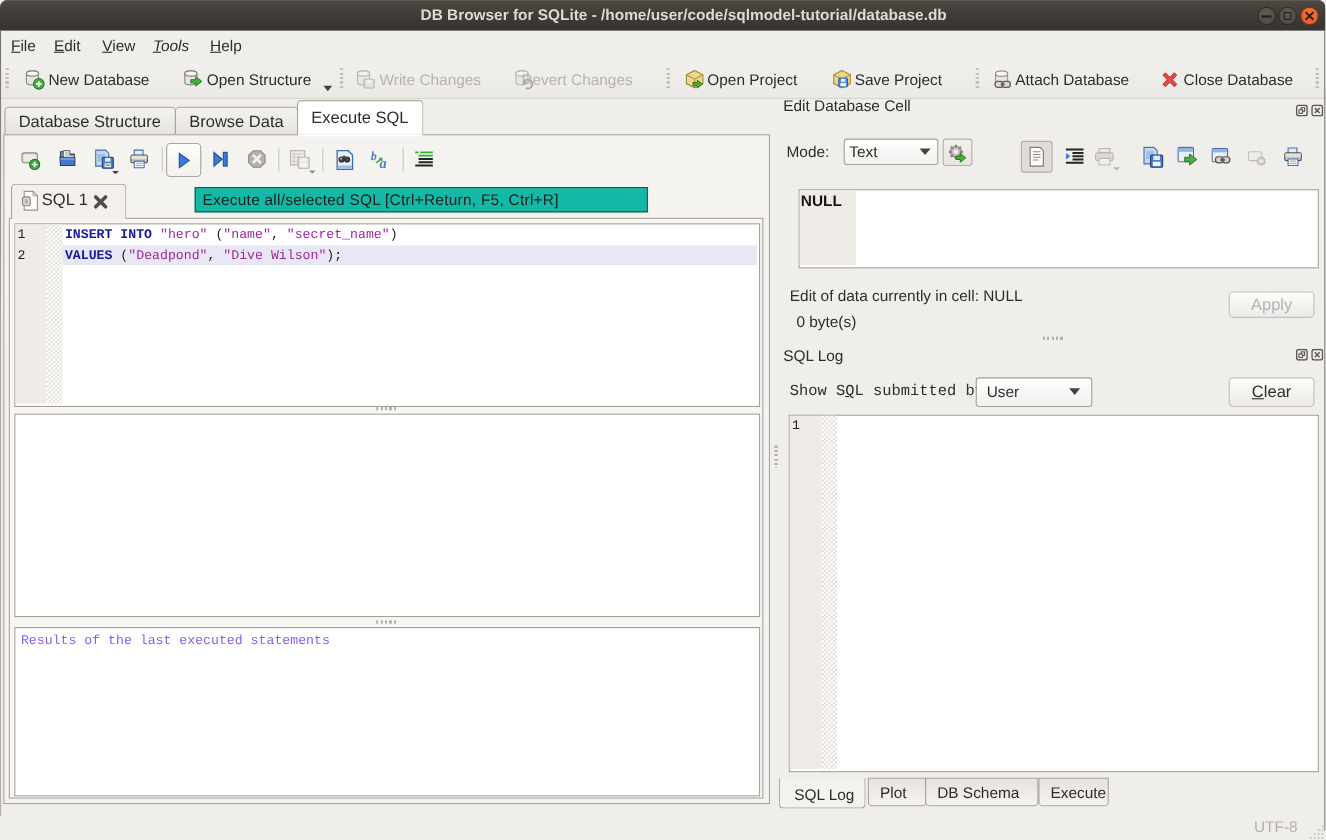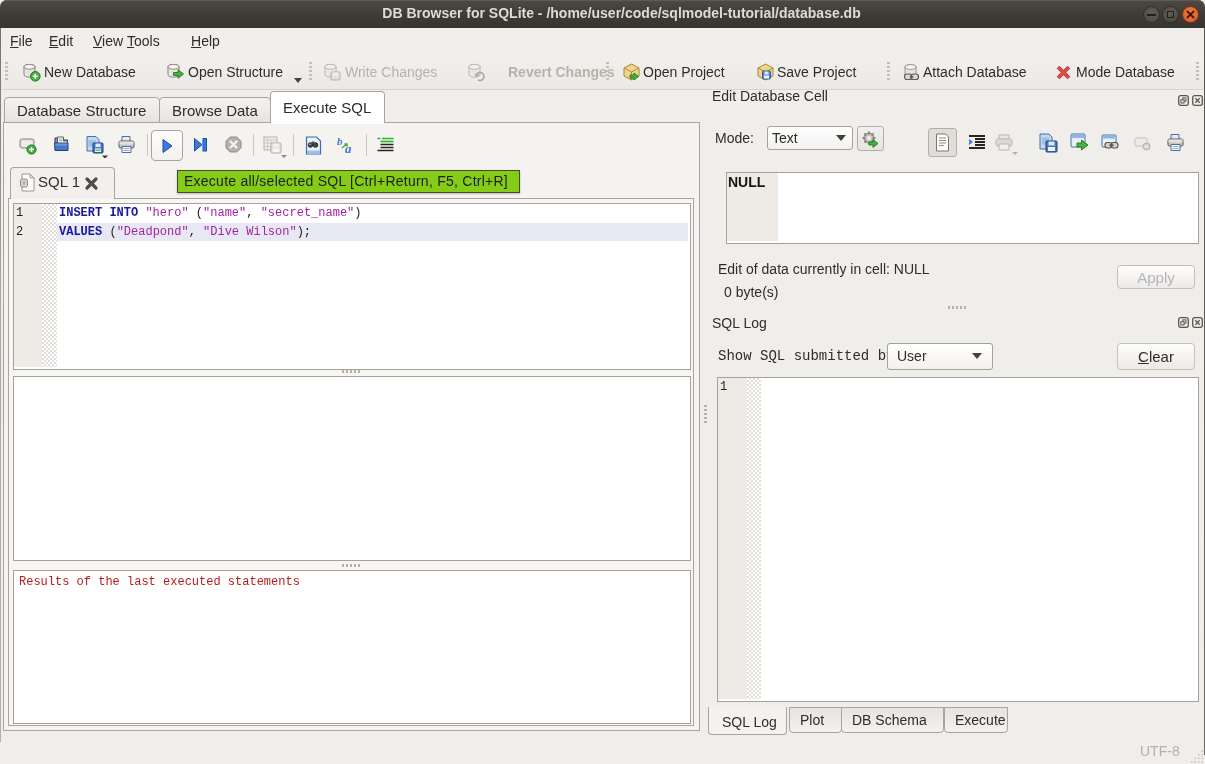--- a/index.html
+++ b/index.html
@@ -34,21 +34,21 @@
       <path d="M2 2 L9 9 M9 2 L2 9" stroke="#3a1c0c" stroke-width="1.8"></path>
     </svg>
 
 <div class="abs" style="left:0;top:28px;width:1px;height:714px;z-index:60;background:linear-gradient(to bottom,#76736d,#aeaaa3 40%,#b5b1aa);"></div>
 <div class="abs" style="left:1204px;top:28px;width:1px;height:727px;z-index:60;background:linear-gradient(to bottom,#55534d,#6b6862);"></div>
 
 <div class="abs" style="left:0;top:28px;width:1205px;height:27px;background:#f0eeea;"></div>
 <div class="abs txt" style="left:10px;top:33px;"><u>F</u>ile</div>
 <div class="abs txt" style="left:49px;top:33px;"><u>E</u>dit</div>
 <div class="abs txt" style="left:93px;top:33px;"><u>V</u>iew</div>
-<div class="abs txt" style="left:127px;top:33px;"><u>T</u>ools</div>
+<div class="abs txt" style="left:139px;top:33px;font-style:italic;"><u>T</u>ools</div>
 <div class="abs txt" style="left:191px;top:33px;"><u>H</u>elp</div>
 
 <div class="abs" style="left:0;top:55px;width:1205px;height:34px;background:linear-gradient(to bottom,#f2f0ed,#ebe9e5);border-bottom:1px solid #d8d5cf;"></div>
 <div class="abs grip" style="left:5px;top:62px;height:20px;"></div>
 
 <svg class="abs" style="left:22px;top:63px;" width="19" height="19" viewBox="0 0 19 19">
   <ellipse cx="7.5" cy="3.8" rx="5.5" ry="2.4" fill="#f4f2ef" stroke="#8a8781" stroke-width="1"></ellipse>
   <path d="M2 3.8 v8 a5.5 2.4 0 0 0 11 0 v-8" fill="#e7e4e0" stroke="#8a8781" stroke-width="1"></path>
   <ellipse cx="7.5" cy="3.8" rx="5.5" ry="2.4" fill="#f7f5f2" stroke="#8a8781" stroke-width="1"></ellipse>
   <circle cx="13.3" cy="13.3" r="4.8" fill="#4caf3f" stroke="#1d7a1d" stroke-width="1"></circle>
@@ -102,27 +102,27 @@
 </svg>
 
 <svg class="abs" style="left:1054px;top:63px;" width="19" height="19" viewBox="0 0 19 19">
   <path d="M3.2 5.4 L5.4 3.2 L9.5 7.3 L13.6 3.2 L15.8 5.4 L11.7 9.5 L15.8 13.6 L13.6 15.8 L9.5 11.7 L5.4 15.8 L3.2 13.6 L7.3 9.5 z" fill="#e34b4b" stroke="#a81f1f" stroke-width="0.8"></path>
 </svg>
 <div class="abs txt" style="left:44px;top:64px;">New Database</div>
 <div class="abs txt" style="left:188px;top:64px;">Open Structure</div>
 <div class="abs" style="left:294px;top:78px;width:0;height:0;border-left:4.5px solid transparent;border-right:4.5px solid transparent;border-top:5px solid #44423e;"></div>
 <div class="abs grip" style="left:309px;top:62px;height:20px;"></div>
 <div class="abs txt dis" style="left:345px;top:64px;">Write Changes</div>
-<div class="abs txt dis" style="left:508px;top:64px;font-weight:bold;">Revert Changes</div>
+<div class="abs txt dis" style="left:474px;top:64px;">Revert Changes</div>
 <div class="abs grip" style="left:606px;top:62px;height:20px;"></div>
 <div class="abs txt" style="left:643px;top:64px;">Open Project</div>
 <div class="abs txt" style="left:777px;top:64px;">Save Project</div>
 <div class="abs grip" style="left:887px;top:62px;height:20px;"></div>
 <div class="abs txt" style="left:923px;top:64px;">Attach Database</div>
-<div class="abs txt" style="left:1076px;top:64px;">Mode Database</div>
+<div class="abs txt" style="left:1076px;top:64px;">Close Database</div>
 <div class="abs grip" style="left:1196px;top:62px;height:20px;"></div>
 
 <div class="abs tab-inactive" style="left:4px;top:97px;width:154px;height:25px;"></div>
 <div class="abs tab-inactive" style="left:159px;top:97px;width:110px;height:25px;"></div>
 <div class="abs" style="left:270px;top:91px;width:115px;height:32px;background:#fff;border:1px solid #a9a49d;border-bottom:none;border-radius:4px 4px 0 0;box-sizing:border-box;"></div>
 <div class="abs" style="left:17px;top:102px;font-size:15px;color:#2e2d2a;white-space:nowrap;">Database Structure</div>
 <div class="abs" style="left:172px;top:102px;font-size:15px;color:#2e2d2a;white-space:nowrap;">Browse Data</div>
 <div class="abs" style="left:283px;top:99px;font-size:15px;color:#2e2d2a;white-space:nowrap;">Execute SQL</div>
 
 <div class="abs" style="left:3px;top:122px;width:697px;height:609px;border:1px solid #a9a49d;box-sizing:border-box;background:#f5f3f0;"></div>
@@ -224,28 +224,28 @@
       <path d="M3 3 L12 12 M12 3 L3 12" stroke="#4f4d49" stroke-width="3.2" stroke-linecap="round"></path>
     </svg>
 
 <div class="abs panel" style="left:13px;top:203px;width:676px;height:165px;"></div>
 <div class="abs" style="left:14px;top:204px;width:28px;height:163px;background:#efece7;"></div>
 <div class="abs dither" style="left:42px;top:204px;width:15px;height:163px;"></div>
 <div class="abs" style="left:57px;top:222.5px;width:631px;height:18.5px;background:#e8e8f4;"></div>
 <div class="abs mono" style="left:16px;top:204px;font-size:12px;color:#23211e;line-height:18.5px;">1<br>2</div>
 <div class="abs mono" style="left:59px;top:204px;font-size:12px;line-height:18.5px;color:#1c1b19;white-space:pre;"><b style="color:#1717a0;">INSERT INTO</b> <span style="color:#a125a1;">"hero"</span> (<span style="color:#a125a1;">"name"</span>, <span style="color:#a125a1;">"secret_name"</span>)<br><b style="color:#1717a0;">VALUES</b> (<span style="color:#a125a1;">"Deadpond"</span>, <span style="color:#a125a1;">"Dive Wilson"</span>);</div>
 
-<div class="abs" style="left:177px;top:170px;width:343px;height:23px;background:#84cc16;border:1px solid #484737;box-shadow:0 1px 2px rgba(0,0,0,0.25);box-sizing:border-box;line-height:21px;padding-left:6px;font-size:14px;letter-spacing:0.25px;color:#1f1e1c;white-space:nowrap;">Execute all/selected SQL [Ctrl+Return, F5, Ctrl+R]</div>
+<div class="abs" style="left:177px;top:170px;width:412px;height:23px;background:#14b8a6;border:1px solid #484737;box-shadow:0 1px 2px rgba(0,0,0,0.25);box-sizing:border-box;line-height:21px;padding-left:6px;font-size:14px;letter-spacing:0.25px;color:#1f1e1c;white-space:nowrap;">Execute all/selected SQL [Ctrl+Return, F5, Ctrl+R]</div>
 <div class="abs" style="left:704px;top:405px;width:3px;height:20px;background-image:repeating-linear-gradient(to bottom,#b5b1aa 0 2px,transparent 2px 4px);"></div>
 
 <div class="abs" style="left:342px;top:370px;width:20px;height:3px;background-image:repeating-linear-gradient(to right,#b5b1aa 0 2px,transparent 2px 4px);"></div>
 <div class="abs panel" style="left:13px;top:376px;width:676px;height:183px;"></div>
 <div class="abs" style="left:342px;top:564px;width:20px;height:3px;background-image:repeating-linear-gradient(to right,#b5b1aa 0 2px,transparent 2px 4px);"></div>
 <div class="abs panel" style="left:13px;top:570px;width:676px;height:152px;"></div>
-<div class="abs mono" style="left:19px;top:575px;font-size:12px;color:#b91c1c;">Results of the last executed statements</div>
+<div class="abs mono" style="left:19px;top:575px;font-size:12px;color:#8b5cf6;">Results of the last executed statements</div>
 
 <div class="abs txt" style="left:712px;top:88px;">Edit Database Cell</div>
 <svg class="abs" style="left:1178px;top:95px;" width="11" height="11" viewBox="0 0 11 11">
       <rect x="0.7" y="0.7" width="9.6" height="9.6" rx="2" fill="none" stroke="#5a574f" stroke-width="1.3"></rect>
       <rect x="4.8" y="2.9" width="3.2" height="3.2" fill="none" stroke="#5a574f" stroke-width="1"></rect>
       <rect x="2.9" y="4.8" width="3.2" height="3.2" fill="#f0eeea" stroke="#5a574f" stroke-width="1"></rect>
     </svg>
 <svg class="abs" style="left:1192px;top:95px;" width="11" height="11" viewBox="0 0 11 11">
       <rect x="0.7" y="0.7" width="9.6" height="9.6" rx="2" fill="none" stroke="#5a574f" stroke-width="1.3"></rect>
       <path d="M3.3 3.3 L7.7 7.7 M7.7 3.3 L3.3 7.7" stroke="#5a574f" stroke-width="1.3"></path>

